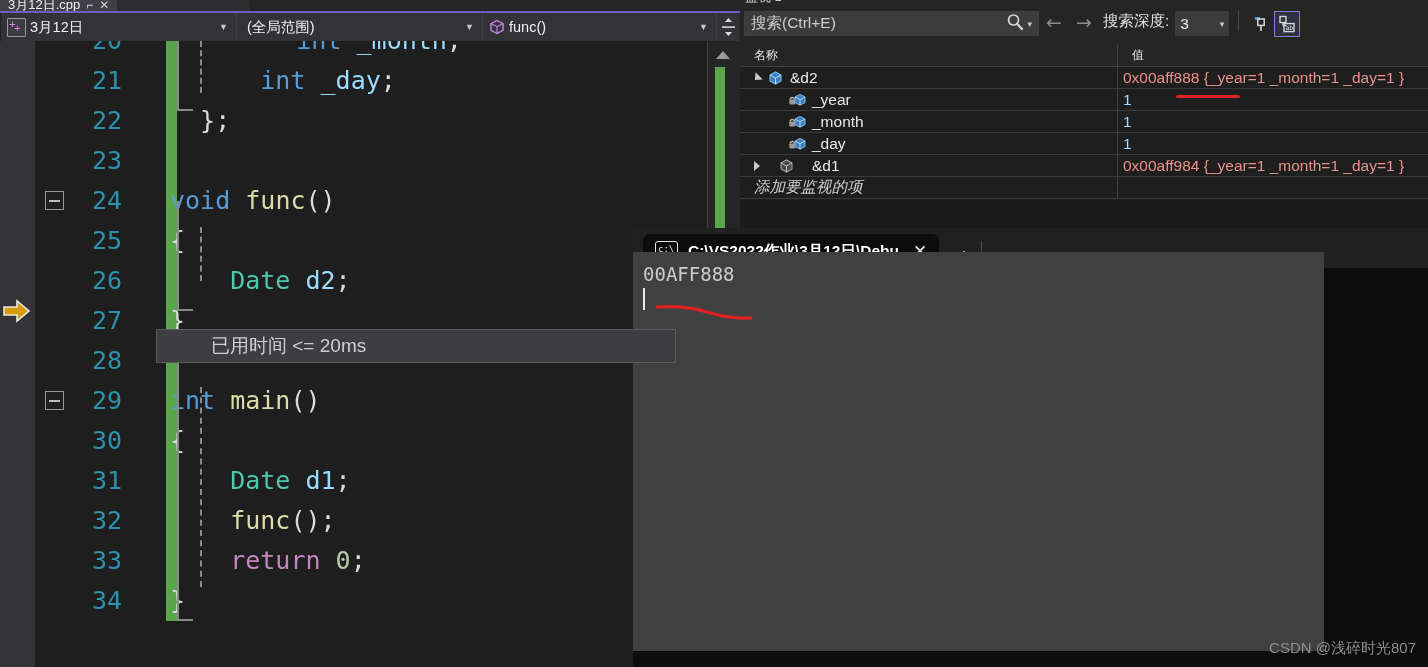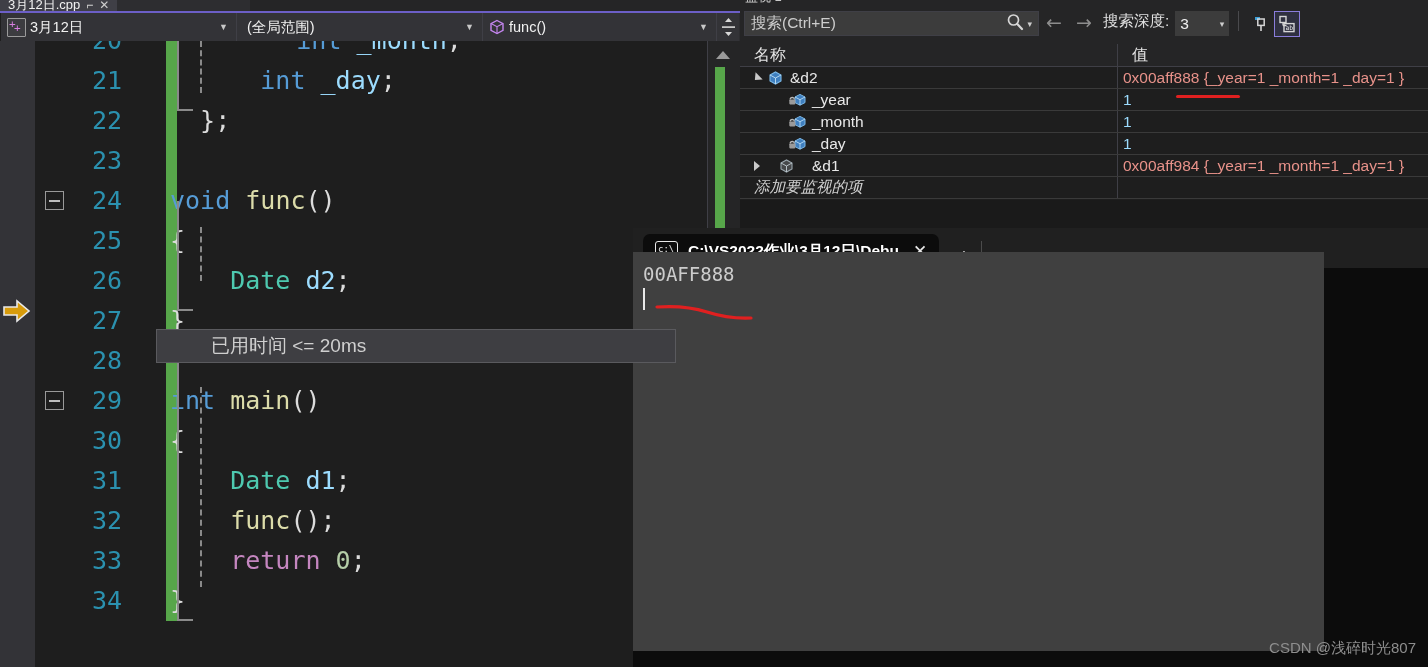--- a/index.html
+++ b/index.html
@@ -287,21 +287,21 @@
     box-sizing: border-box;
     overflow: hidden; white-space: nowrap;
   }
   .wc-val {
     flex: 1 1 auto; height: 100%;
     display: flex; align-items: center;
     padding-left: 5px; box-sizing: border-box;
     overflow: hidden; white-space: nowrap;
     position: relative;
   }
-  .hdr-text { color: #e6e6e6; padding-left: 14px; font-size: 16px; }
+  .hdr-text { color: #e6e6e6; padding-left: 14px; font-size: 12px; }
   .expander {
     width: 18px; flex: 0 0 auto;
     display: flex; align-items: center; justify-content: center;
   }
   .tri-open {
     width: 0; height: 0;
     border-left: 5px solid transparent;
     border-right: 5px solid transparent;
     border-top: 6px solid #c9c9c9;
     transform: rotate(45deg);

